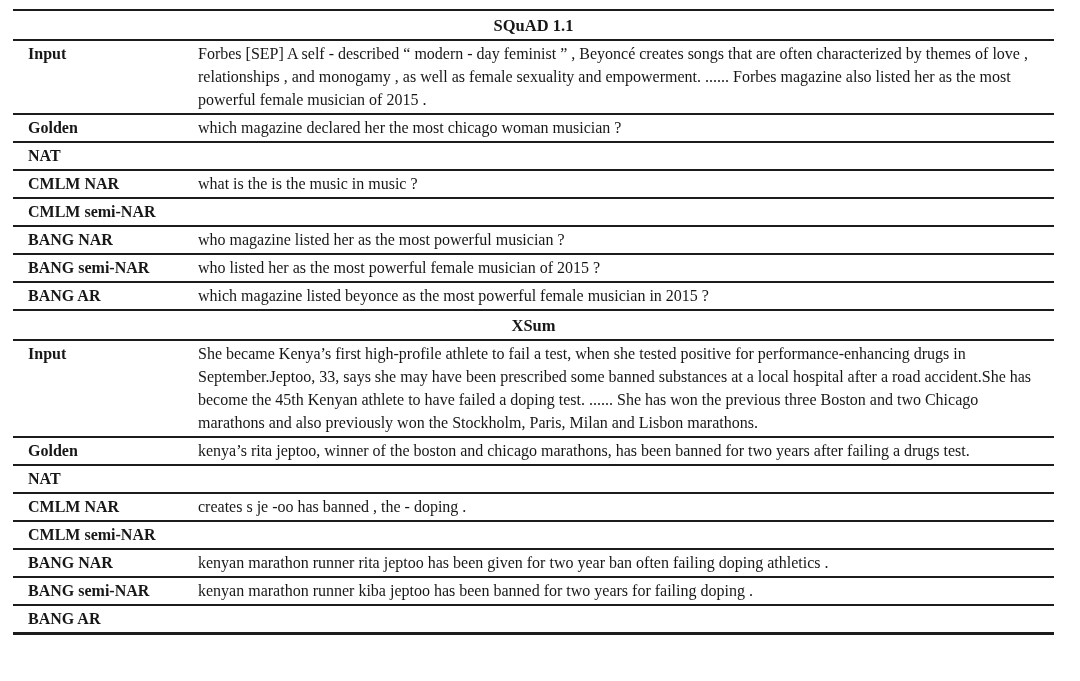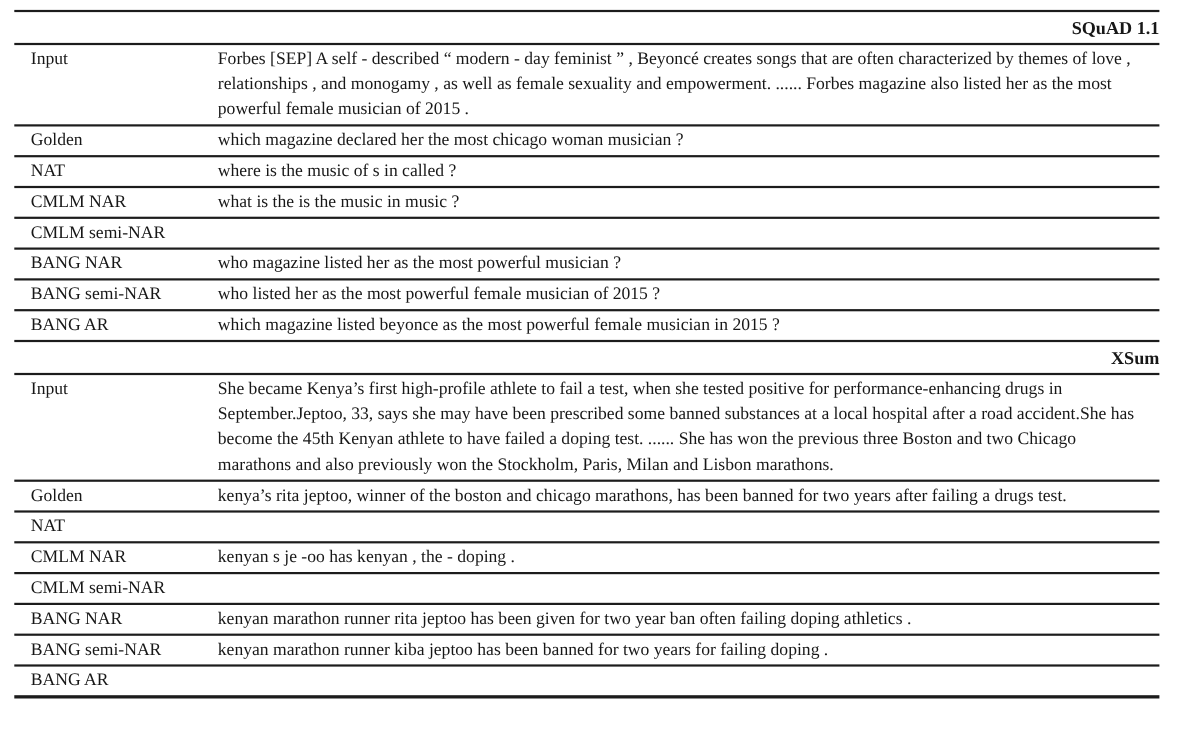--- a/index.html
+++ b/index.html
@@ -16,39 +16,39 @@
     top: 9px;
     width: 1041px;
     border-top: 2.5px solid #1c1c1c;
     border-bottom: 3px solid #1c1c1c;
     font-family: "Liberation Serif", "DejaVu Serif", serif;
     color: #171717;
     font-size: 16px;
     line-height: 23px;
   }
   .section-title-row {
-    text-align: right;
+    text-align: center;
     font-weight: bold;
     padding: 3px 0 2px 0;
     border-bottom: 2px solid #1c1c1c;
     font-size: 16.5px;
   }
   .row {
     display: flex;
     align-items: flex-start;
     border-bottom: 2px solid #1c1c1c;
     padding: 1px 0 2px 0;
   }
   .section:last-child .rows .row:last-child {
     border-bottom: none;
   }
   .cell-label {
     flex: 0 0 170px;
     padding-left: 15px;
-    font-weight: normal;
+    font-weight: bold;
   }
   .cell-text {
     flex: 1 1 auto;
     padding-right: 6px;
   }
 </style>
 </head>
 <body>
 
 <div class="paper-table" id="table-root">
@@ -62,21 +62,20 @@
     <div class="cell-text">Forbes [SEP] A self - described “ modern - day feminist ” , Beyoncé creates songs that are often characterized by themes of love , relationships , and monogamy , as well as female sexuality and empowerment. ...... Forbes magazine also listed her as the most powerful female musician of 2015 .</div>
   </div>
 
   <div class="row">
     <div class="cell-label">Golden</div>
     <div class="cell-text">which magazine declared her the most chicago woman musician ?</div>
   </div>
 
   <div class="row">
     <div class="cell-label">NAT</div>
-    <div class="cell-text">where is the music of s in called ?</div>
   </div>
 
   <div class="row">
     <div class="cell-label">CMLM NAR</div>
     <div class="cell-text">what is the is the music in music ?</div>
   </div>
 
   <div class="row">
     <div class="cell-label">CMLM semi-NAR</div>
   </div>
@@ -112,21 +111,21 @@
     <div class="cell-label">Golden</div>
     <div class="cell-text">kenya’s rita jeptoo, winner of the boston and chicago marathons, has been banned for two years after failing a drugs test.</div>
   </div>
 
   <div class="row">
     <div class="cell-label">NAT</div>
   </div>
 
   <div class="row">
     <div class="cell-label">CMLM NAR</div>
-    <div class="cell-text">kenyan s je -oo has kenyan , the - doping .</div>
+    <div class="cell-text">creates s je -oo has banned , the - doping .</div>
   </div>
 
   <div class="row">
     <div class="cell-label">CMLM semi-NAR</div>
   </div>
 
   <div class="row">
     <div class="cell-label">BANG NAR</div>
     <div class="cell-text">kenyan marathon runner rita jeptoo has been given for two year ban often failing doping athletics .</div>
   </div>

